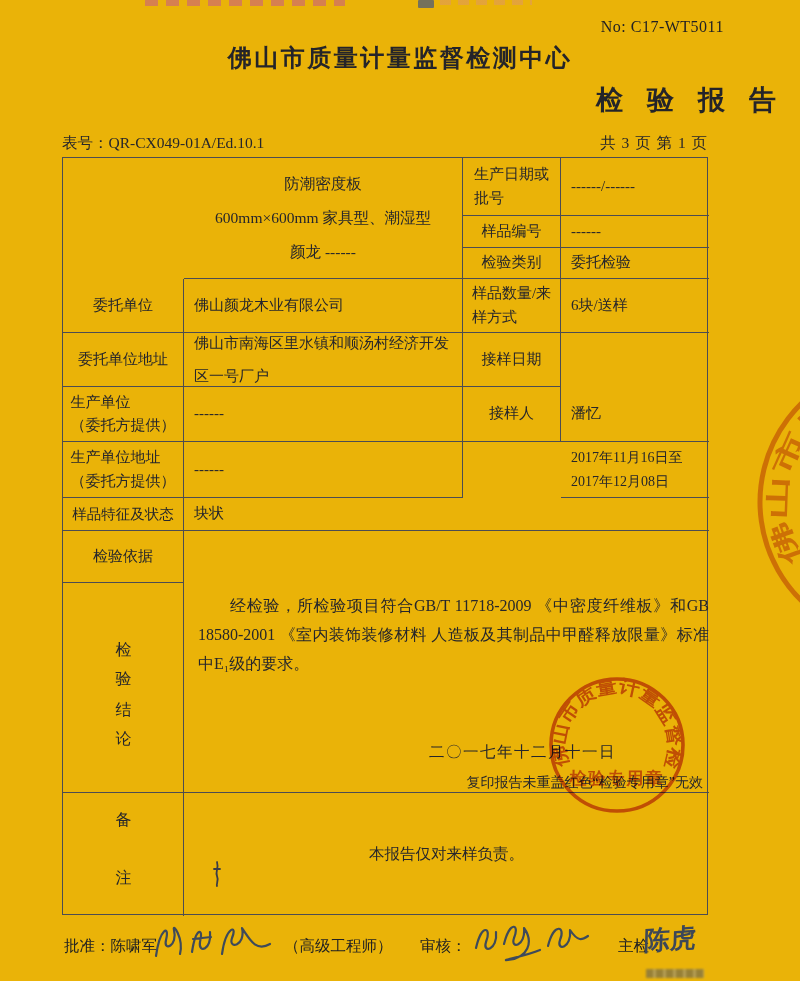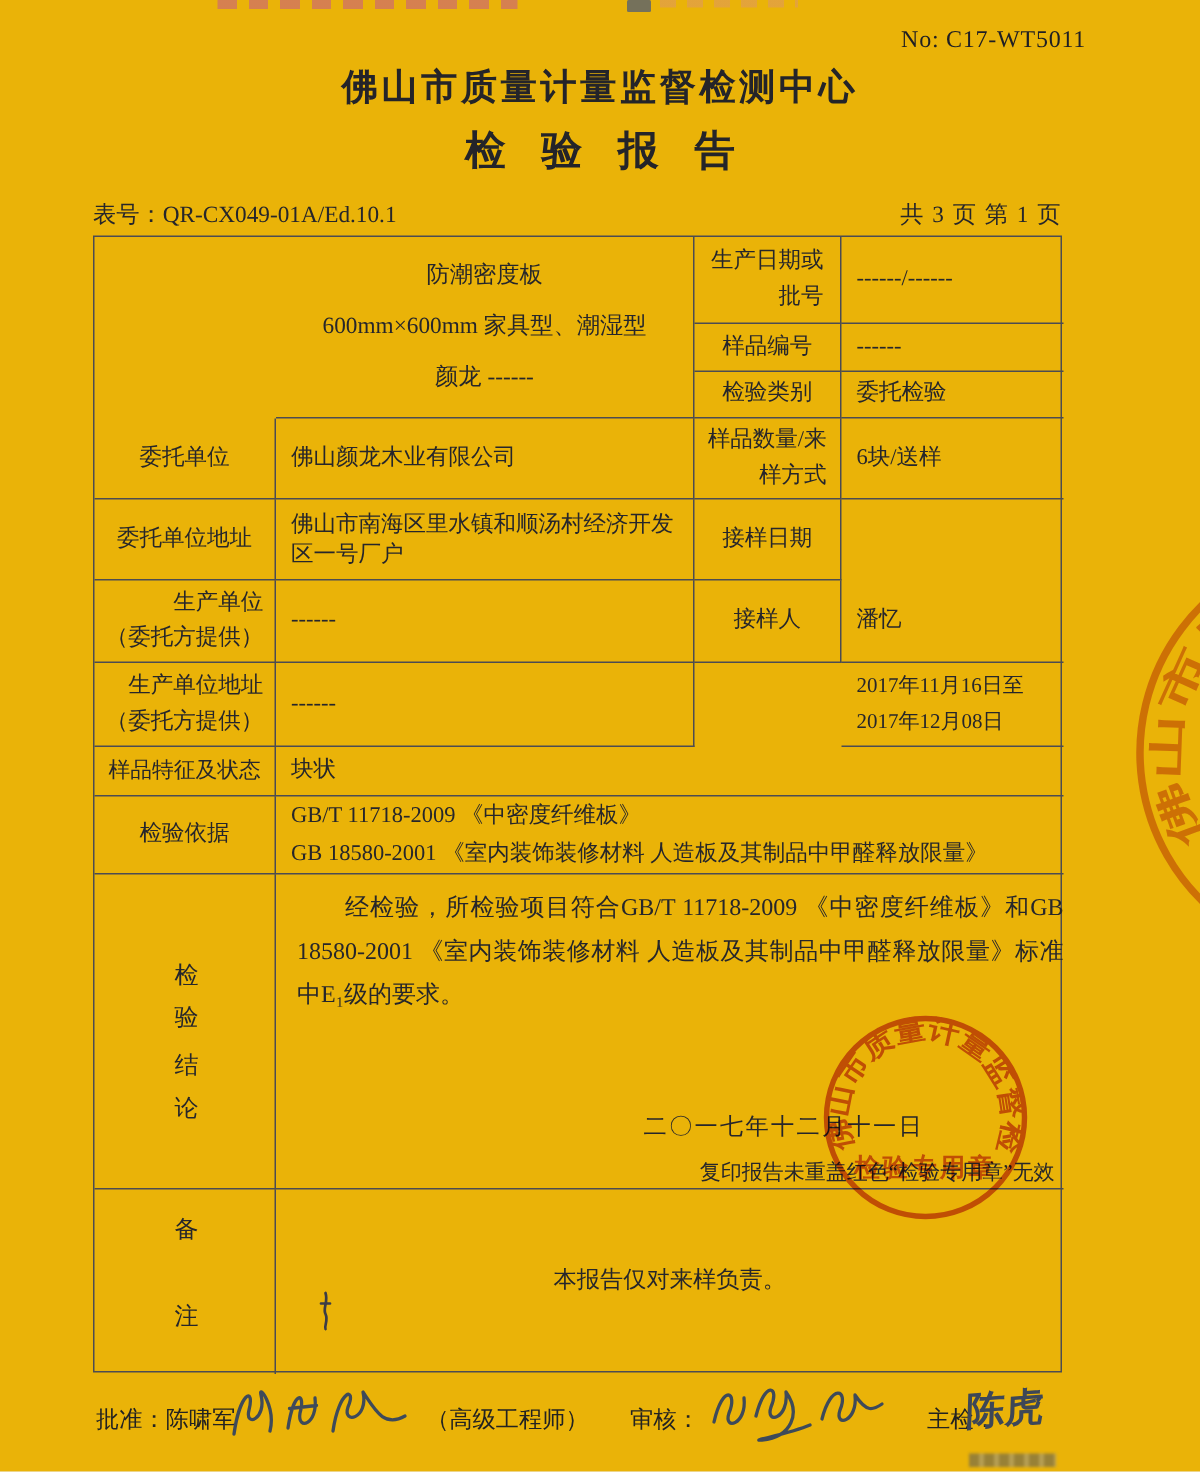--- a/index.html
+++ b/index.html
@@ -12,36 +12,36 @@
   .page{
     position:relative;width:800px;height:981px;overflow:hidden;
     background:#eab308;
     color:#26262b;
   }
   .abs{position:absolute;}
   .pre{white-space:pre-line;}
   
   .report-no{top:18px;right:76px;font-size:16px;letter-spacing:.5px;color:#1f1f24;}
   .org-name{top:42px;left:0;width:100%;text-align:center;font-size:24px;font-weight:600;letter-spacing:2.5px;color:#242429;}
-  .report-title{top:82px;left:0;width:100%;text-align:center;font-size:27px;font-weight:600;letter-spacing:24px;text-indent:24px;color:#242429;}
+  .report-title{top:82px;left:0;width:100%;text-align:right;font-size:27px;font-weight:600;letter-spacing:24px;text-indent:24px;color:#242429;}
   .form-no{top:133px;left:62px;font-size:15.5px;}
   .pagination{top:133px;right:92px;font-size:15.5px;letter-spacing:1px;}
   
   .tbl{
     position:absolute;left:62px;top:157px;width:646px;height:758px;
     border:1px solid #4c4c52;box-sizing:border-box;
   }
   .c{
     position:absolute;box-sizing:border-box;
     display:flex;align-items:center;
     font-size:15px;line-height:1.55;color:#26262b;
   }
   .br{border-right:1px solid #4c4c52;}
   .bb{border-bottom:1px solid #4c4c52;}
-  .lab{justify-content:center;text-align:right;}
+  .lab{justify-content:center;text-align:left;}
   .val{padding-left:10px;}
   .vlab{writing-mode:vertical-lr;letter-spacing:30px;justify-content:center;font-size:16px;}
   .vlab2{writing-mode:vertical-lr;letter-spacing:56px;justify-content:center;font-size:16px;}
   .center{justify-content:center;text-align:center;}
   
   .concl-text{position:absolute;left:14px;right:0;top:8px;font-size:16px;line-height:29px;text-indent:2em;text-align:justify;}
   .concl-date{position:absolute;right:93px;top:157px;font-size:15.5px;letter-spacing:1.5px;}
   .concl-note{position:absolute;right:6px;top:189px;font-size:14px;}
   
   .stamp{mix-blend-mode:multiply;pointer-events:none;}
@@ -86,41 +86,39 @@
     <div class="c lab br bb" style="left:400px;top:90px;width:98px;height:31px;">检验类别</div>
     <div class="c val bb" style="left:498px;top:90px;width:148px;height:31px;">委托检验</div>
 
     <div class="c lab br bb" style="left:0;top:121px;width:121px;height:54px;">委托单位</div>
     <div class="c val br bb" style="left:121px;top:121px;width:279px;height:54px;">佛山颜龙木业有限公司</div>
     <div class="c lab br bb pre" style="left:400px;top:121px;width:98px;height:54px;">样品数量/来
 样方式</div>
     <div class="c val bb" style="left:498px;top:121px;width:148px;height:54px;">6块/送样</div>
 
     <div class="c lab br bb" style="left:0;top:175px;width:121px;height:54px;">委托单位地址</div>
-    <div class="c val br bb" style="left:121px;top:175px;width:279px;height:54px;line-height:20px;padding-right:4px;">佛山市南海区里水镇和顺汤村经济开发区一号厂户</div>
+    <div class="c val br bb" style="left:121px;top:175px;width:279px;height:54px;line-height:33px;padding-right:4px;">佛山市南海区里水镇和顺汤村经济开发区一号厂户</div>
     <div class="c lab br bb" style="left:400px;top:175px;width:98px;height:54px;">接样日期</div>
 
     <div class="c lab br bb pre" style="left:0;top:229px;width:121px;height:55px;">生产单位
 （委托方提供）</div>
     <div class="c val br bb" style="left:121px;top:229px;width:279px;height:55px;">------</div>
     <div class="c val bb" style="left:498px;top:229px;width:148px;height:55px;">潘忆</div>
     <div class="c lab br bb" style="left:400px;top:229px;width:98px;height:55px;">接样人</div>
 
     <div class="c lab br bb pre" style="left:0;top:284px;width:121px;height:56px;">生产单位地址
 （委托方提供）</div>
     <div class="c val br bb" style="left:121px;top:284px;width:279px;height:56px;">------</div>
     <div class="c val bb pre" style="left:498px;top:284px;width:148px;height:56px;line-height:24px;font-size:14px;">2017年11月16日至
 2017年12月08日</div>
 
     <div class="c lab br bb" style="left:0;top:340px;width:121px;height:33px;font-size:14.5px;">样品特征及状态</div>
     <div class="c val bb" style="left:121px;top:340px;width:525px;height:33px;">块状</div>
 
     <div class="c lab br bb" style="left:0;top:373px;width:121px;height:52px;">检验依据</div>
-    <div class="c val bb pre" style="left:121px;top:373px;width:525px;height:52px;line-height:25px;font-size:15px;">GB/T 11718-2009 《中密度纤维板》
-GB 18580-2001 《室内装饰装修材料  人造板及其制品中甲醛释放限量》</div>
 
     <div class="c vlab br bb" style="left:0;top:425px;width:121px;height:210px;">检验结论</div>
     <div class="c bb" style="left:121px;top:425px;width:525px;height:210px;display:block;position:absolute;">
       <div class="concl-text">经检验，所检验项目符合GB/T 11718-2009 《中密度纤维板》和GB 18580-2001 《室内装饰装修材料  人造板及其制品中甲醛释放限量》标准中E₁级的要求。</div>
       <div class="concl-date">二〇一七年十二月十一日</div>
       <div class="concl-note">复印报告未重盖红色“检验专用章”无效</div>
     </div>
 
     <div class="c vlab2 br" style="left:0;top:635px;width:121px;height:123px;">备注</div>
     <div class="c center" style="left:121px;top:635px;width:525px;height:123px;font-size:15.5px;">本报告仅对来样负责。</div>

